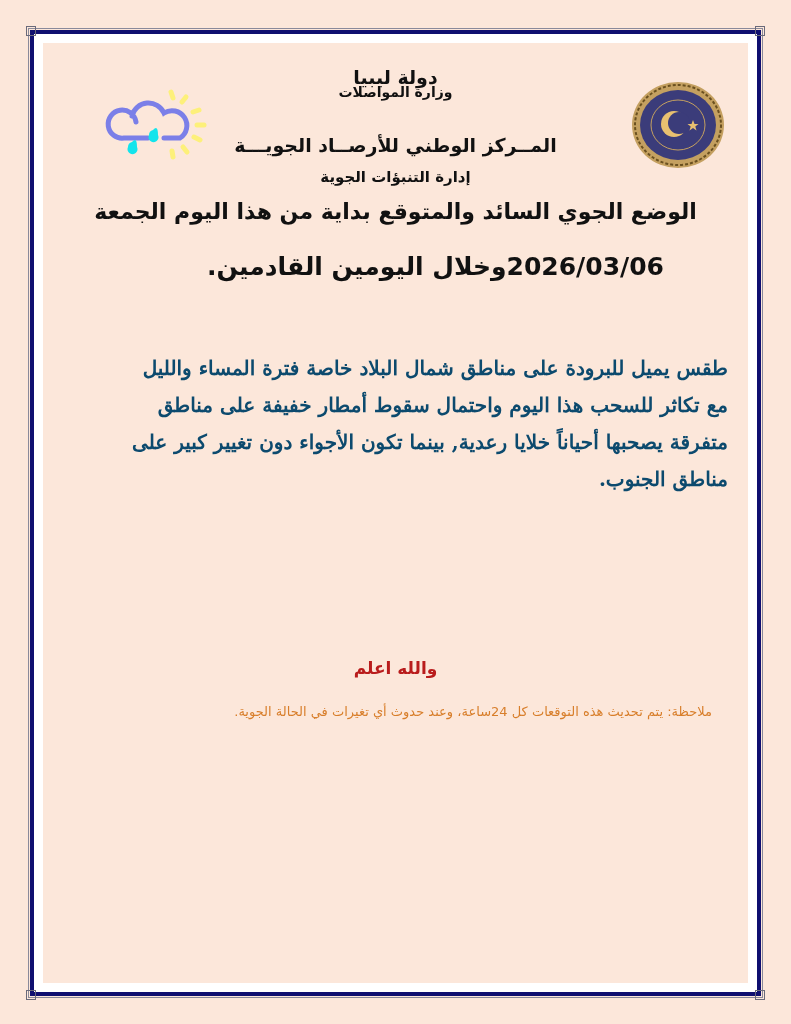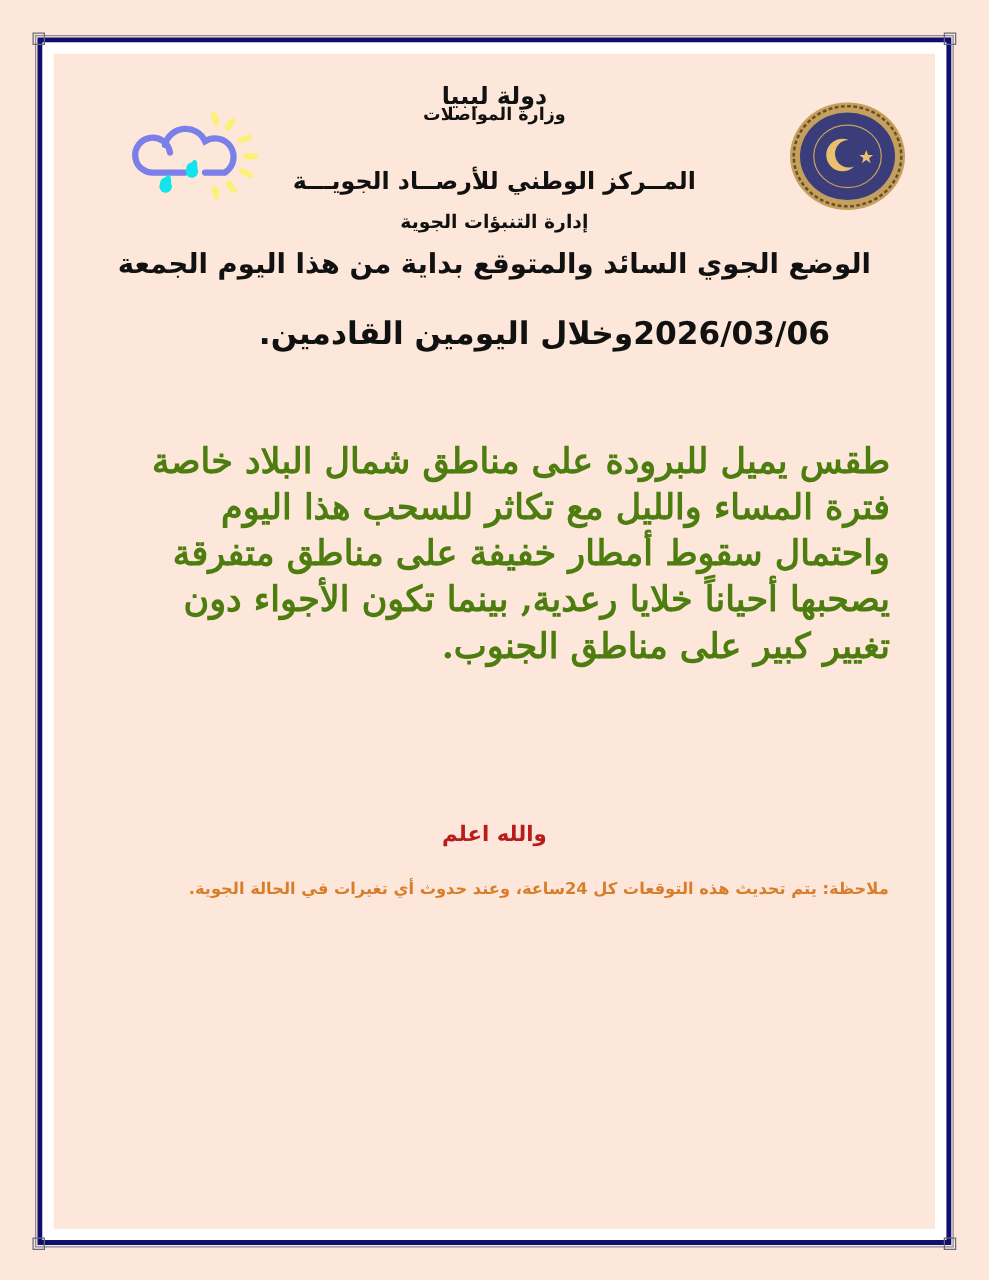--- a/index.html
+++ b/index.html
@@ -32,32 +32,32 @@
     direction:rtl; color:#111; font-weight:bold;
     font-family:"DejaVu Sans", sans-serif;
   }
   .h1 { top:66px; font-size:19px; }
   .h2 { top:84px; font-size:14px; }
   .h3 { top:134px; font-size:19px; }
   .h4 { top:168px; font-size:15px; }
   .subtitle { top:199px; font-size:22px; }
   .dateline { top:252px; font-size:25px;padding-left:40px; }
   .body-text {
-    position:absolute; left:104px; width:608px; top:350px;
-    direction:rtl; text-align:right; color:#4d7c0f;
-    font-size:28px; font-weight:bold; line-height:37px;
+    position:absolute; left:120px; width:608px; top:350px;
+    direction:rtl; text-align:right; color:#0c4a6e;
+    font-size:20px; font-weight:bold; line-height:37px;
     font-family:"DejaVu Serif", serif;
   }
   .closing {
     position:absolute; left:0; width:791px; top:658px;
     text-align:center; direction:rtl; font-weight:bold; font-size:17px; color:#b91c1c;
   }
   .note {
     position:absolute; left:150px; width:562px; top:704px;
-    text-align:center; direction:rtl; font-weight:bold; font-size:13px; color:#d87e2a;
+    text-align:right; direction:rtl; font-weight:normal; font-size:13px; color:#d87e2a;
   }
   .weather-icon { position:absolute; left:98px; top:84px; width:120px; height:86px; }
   .seal { position:absolute; left:630px; top:80px; width:96px; height:90px; }
 </style>
 </head>
 <body>
 
 <div class="frame-outer"></div>
 <div class="frame-navy"></div>
 <div class="frame-white"></div>

